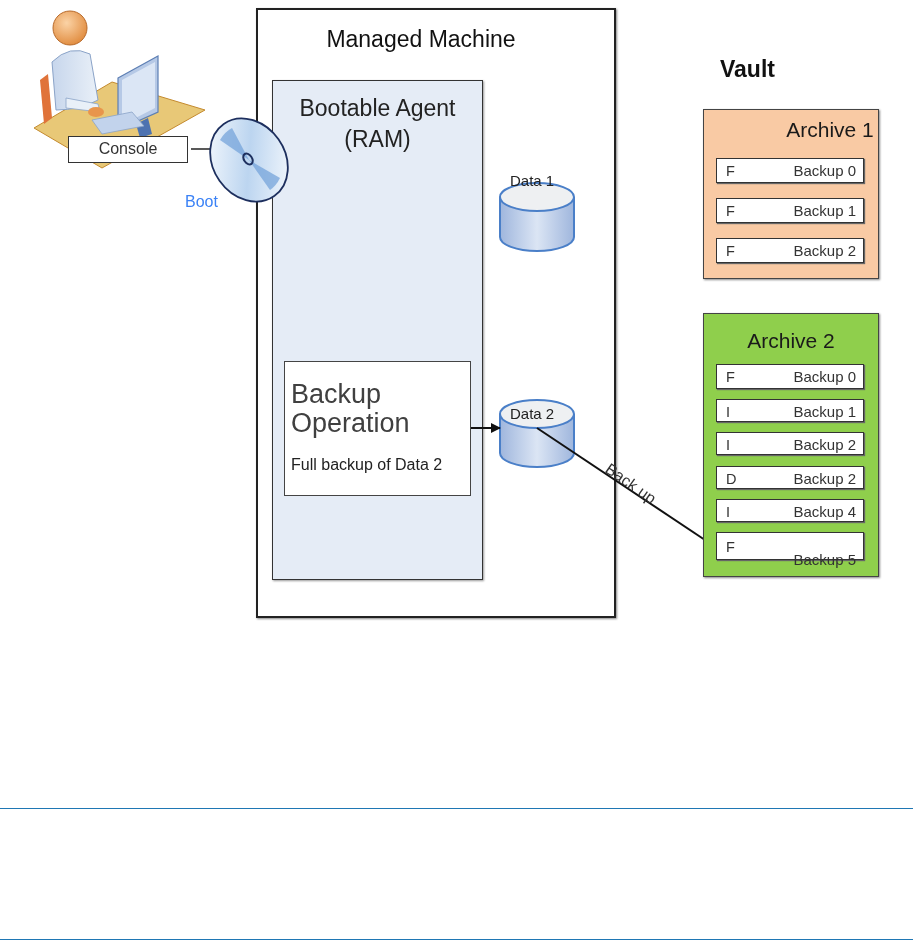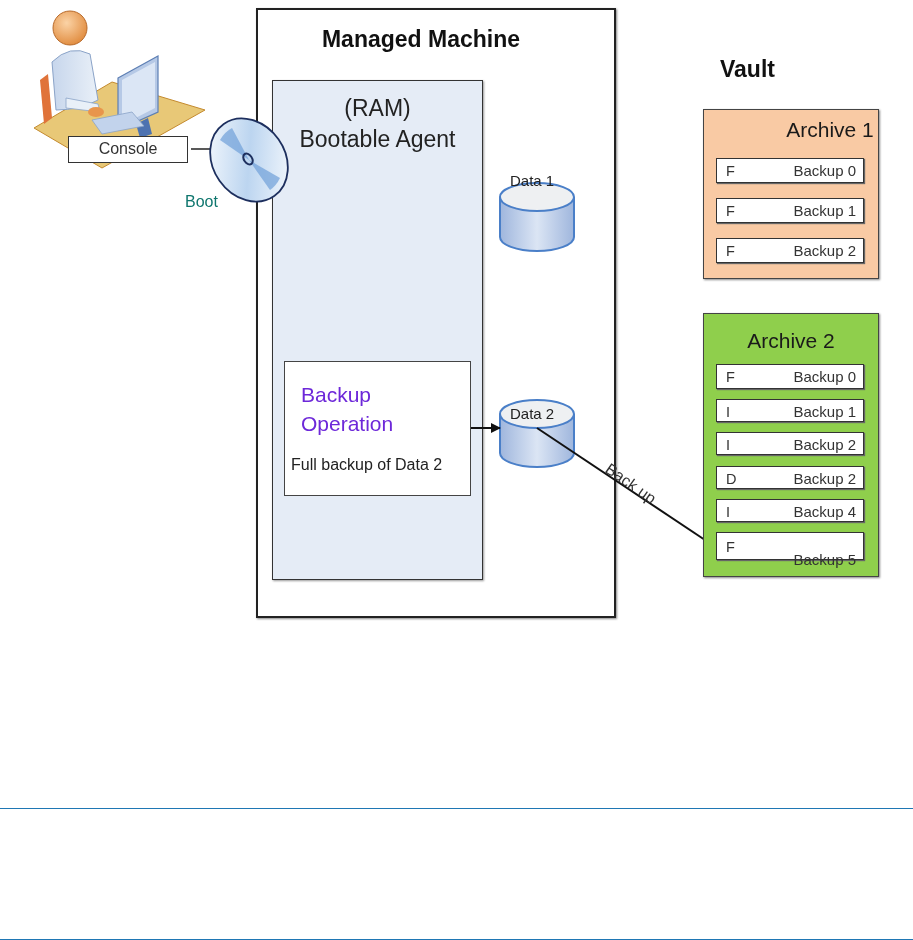--- a/index.html
+++ b/index.html
@@ -2,53 +2,53 @@
 <html><head>
 <meta charset="utf-8">
 <style>
   html, body { margin: 0; padding: 0; background: #ffffff; }
   body { width: 913px; height: 940px; position: relative; overflow: hidden;
          font-family: "Liberation Sans", sans-serif; color: #222; }
   .abs { position: absolute; }
   svg.diagram { position: absolute; left: 0; top: 0; }
   .machine { left: 256px; top: 8px; width: 360px; height: 610px; border: 2px solid #222;
              box-shadow: 1px 1px 2px #888; background: #fff; box-sizing: border-box; }
-  .machine-title { left: 256px; top: 26px; width: 330px; text-align: center; font-weight: bold; font-size: 23px; color: #111; }
+  .machine-title { left: 256px; top: 26px; width: 330px; text-align: center; font-weight: normal; font-size: 23px; color: #111; }
   .agent { left: 272px; top: 80px; width: 211px; height: 500px; background: #e5ecf6; border: 1.5px solid #333;
            box-sizing: border-box; box-shadow: 1px 1px 2px #999; }
   .agent-title { left: 272px; top: 93px; width: 211px; text-align: center; font-size: 23px; line-height: 31px; color: #222; }
   .op { left: 284px; top: 361px; width: 187px; height: 135px; background: #fff; border: 1.5px solid #444; box-sizing: border-box; }
-  .op-title { left: 301px; top: 380px; font-size: 21px; line-height: 29px; color: #6d28d9; }
+  .op-title { left: 291px; top: 380px; font-size: 27px; line-height: 29px; color: #404040; }
   .op-sub { left: 291px; top: 456px; font-size: 16px; color: #222; }
   .vault-title { left: 720px; top: 56px; width: 140px; font-weight: bold; font-size: 23px; color: #111; }
   .archive { box-sizing: border-box; border: 1.5px solid #444; box-shadow: 1px 1px 2px #888; }
   .arch1 { left: 703px; top: 109px; width: 176px; height: 170px; background: #f9caa4; }
   .arch2 { left: 703px; top: 313px; width: 176px; height: 264px; background: #8fcf4c; }
   .arch-title { width: 176px; text-align: center; font-size: 21px; color: #1a1a1a; }
   .backup { box-sizing: border-box; left: 716px; width: 148px; height: 25px; background: #fff; border: 1.5px solid #333;
             box-shadow: 1px 1px 1px #666; font-size: 14.5px; color: #333; }
   .backup .type { position: absolute; left: 9px; top: 4px; }
   .backup .name { position: absolute; right: 7px; top: 3px; font-size: 15px; }
   .console-box { left: 68px; top: 136px; width: 120px; height: 27px; background: #fff; border: 1.5px solid #333;
                  box-sizing: border-box; text-align: center; font-size: 16px; line-height: 24px; color: #333; }
-  .boot { left: 185px; top: 193px; font-size: 16px; color: #0f766e; }
+  .boot { left: 185px; top: 193px; font-size: 16px; color: #3b82f6; }
   .backup-label { left: 612px; top: 460px; font-size: 16px; color: #333; transform: rotate(35deg); transform-origin: left top; }
   .cyl-label { font-size: 15px; color: #222; }
   .rule { left: 0; width: 913px; height: 1px; background: #1f77b4; }
 </style>
 </head>
 <body>
 
 <div class="abs machine"></div>
 <div class="abs machine-title">Managed Machine</div>
 
 <div class="abs agent"></div>
 <div class="abs agent-title">
+  <div>Bootable Agent</div>
   <div>(RAM)</div>
-  <div>Bootable Agent</div>
 </div>
 
 <div class="abs op"></div>
 <div class="abs op-title">
   <div>Backup</div>
   <div>Operation</div>
 </div>
 <div class="abs op-sub">Full backup of Data 2</div>
 
 <svg class="diagram" width="913" height="940">

